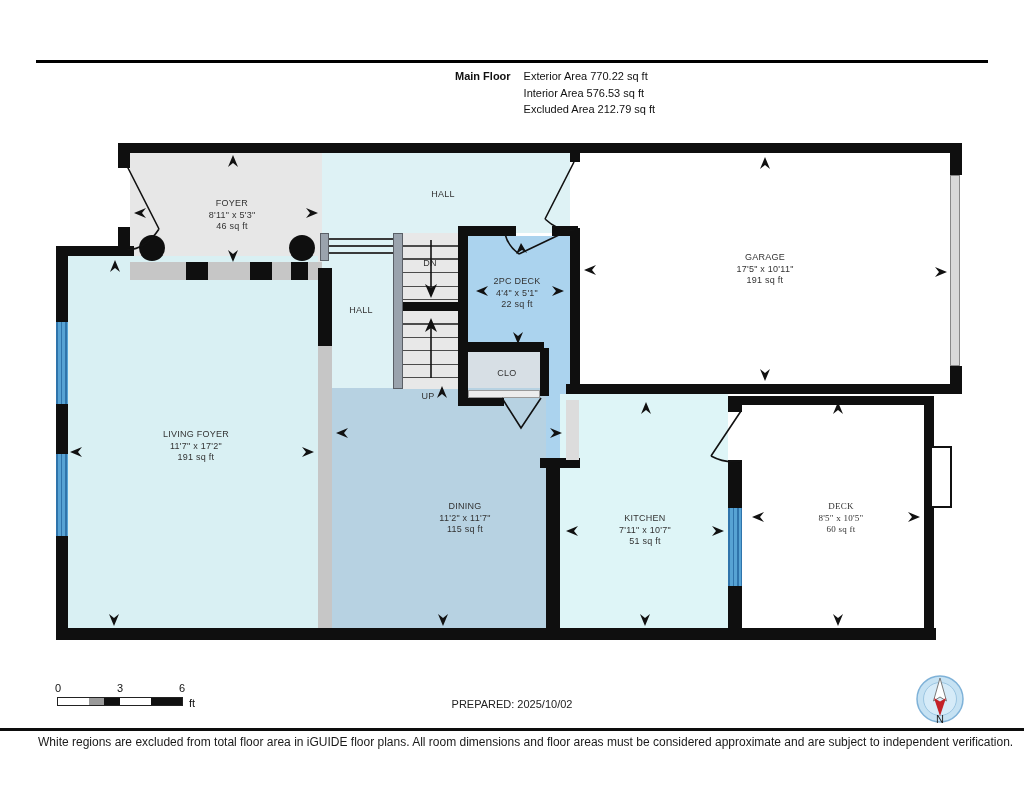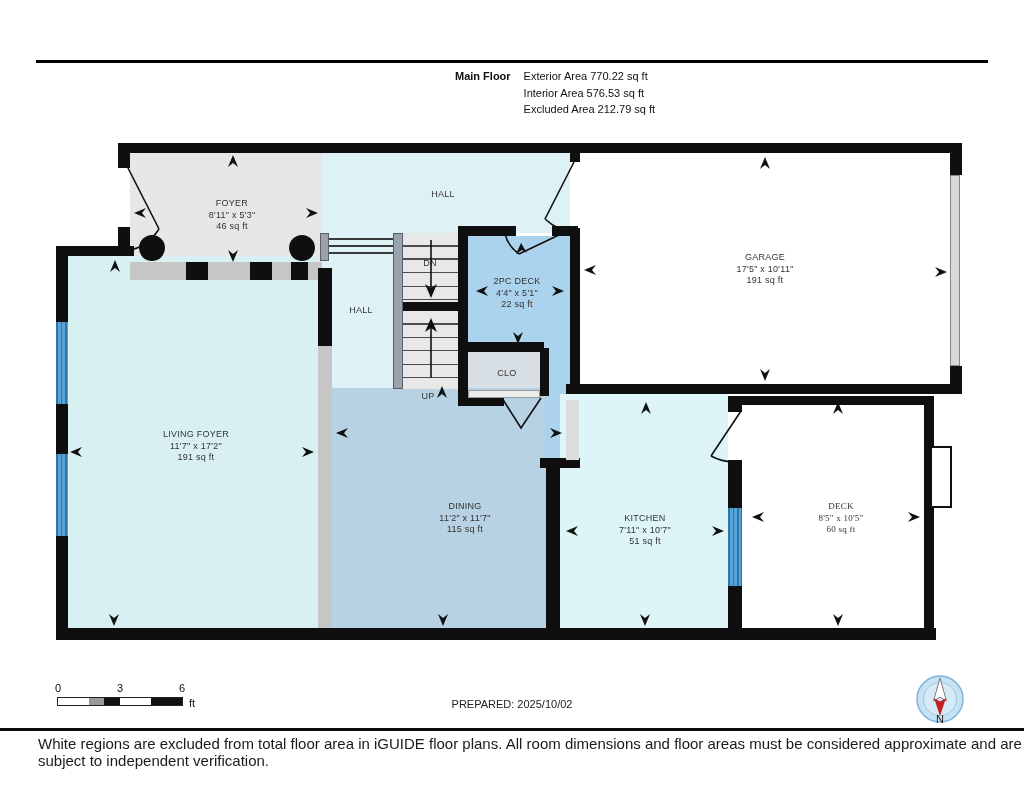--- a/index.html
+++ b/index.html
@@ -24,21 +24,21 @@
   .rlabel{position:absolute;transform:translateX(-50%);text-align:center;font-size:9px;
           line-height:11.5px;letter-spacing:.25px;color:#333;white-space:nowrap;}
   .overlay{position:absolute;left:0;top:0;}
   .tick{position:absolute;font-size:11px;color:#111;width:12px;text-align:center;}
   .sbar{position:absolute;left:57px;top:697px;width:126px;height:9px;border:1px solid #222;
         box-sizing:border-box;display:flex;}
   .sbar div{height:100%;}
   .ftlabel{position:absolute;left:189px;top:697px;font-size:11px;}
   .prepared{position:absolute;left:0;top:698px;width:1024px;text-align:center;font-size:11px;color:#222;}
   .footline{position:absolute;left:0;top:728px;width:1024px;height:3px;background:#0d0d0d;}
-  .disclaimer{position:absolute;left:38px;top:735px;font-size:15px;color:#1a1a1a;}
+  .disclaimer{position:absolute;left:38px;top:735px;font-size:12px;color:#1a1a1a;}
   .nlabel{position:absolute;left:931px;top:713px;width:18px;text-align:center;font-size:11px;color:#222;}
 </style>
 </head>
 <body>
 
 <div class="page">
 
   <div class="rule"></div>
   <div class="stats">
     <span class="floor">Main Floor</span>

